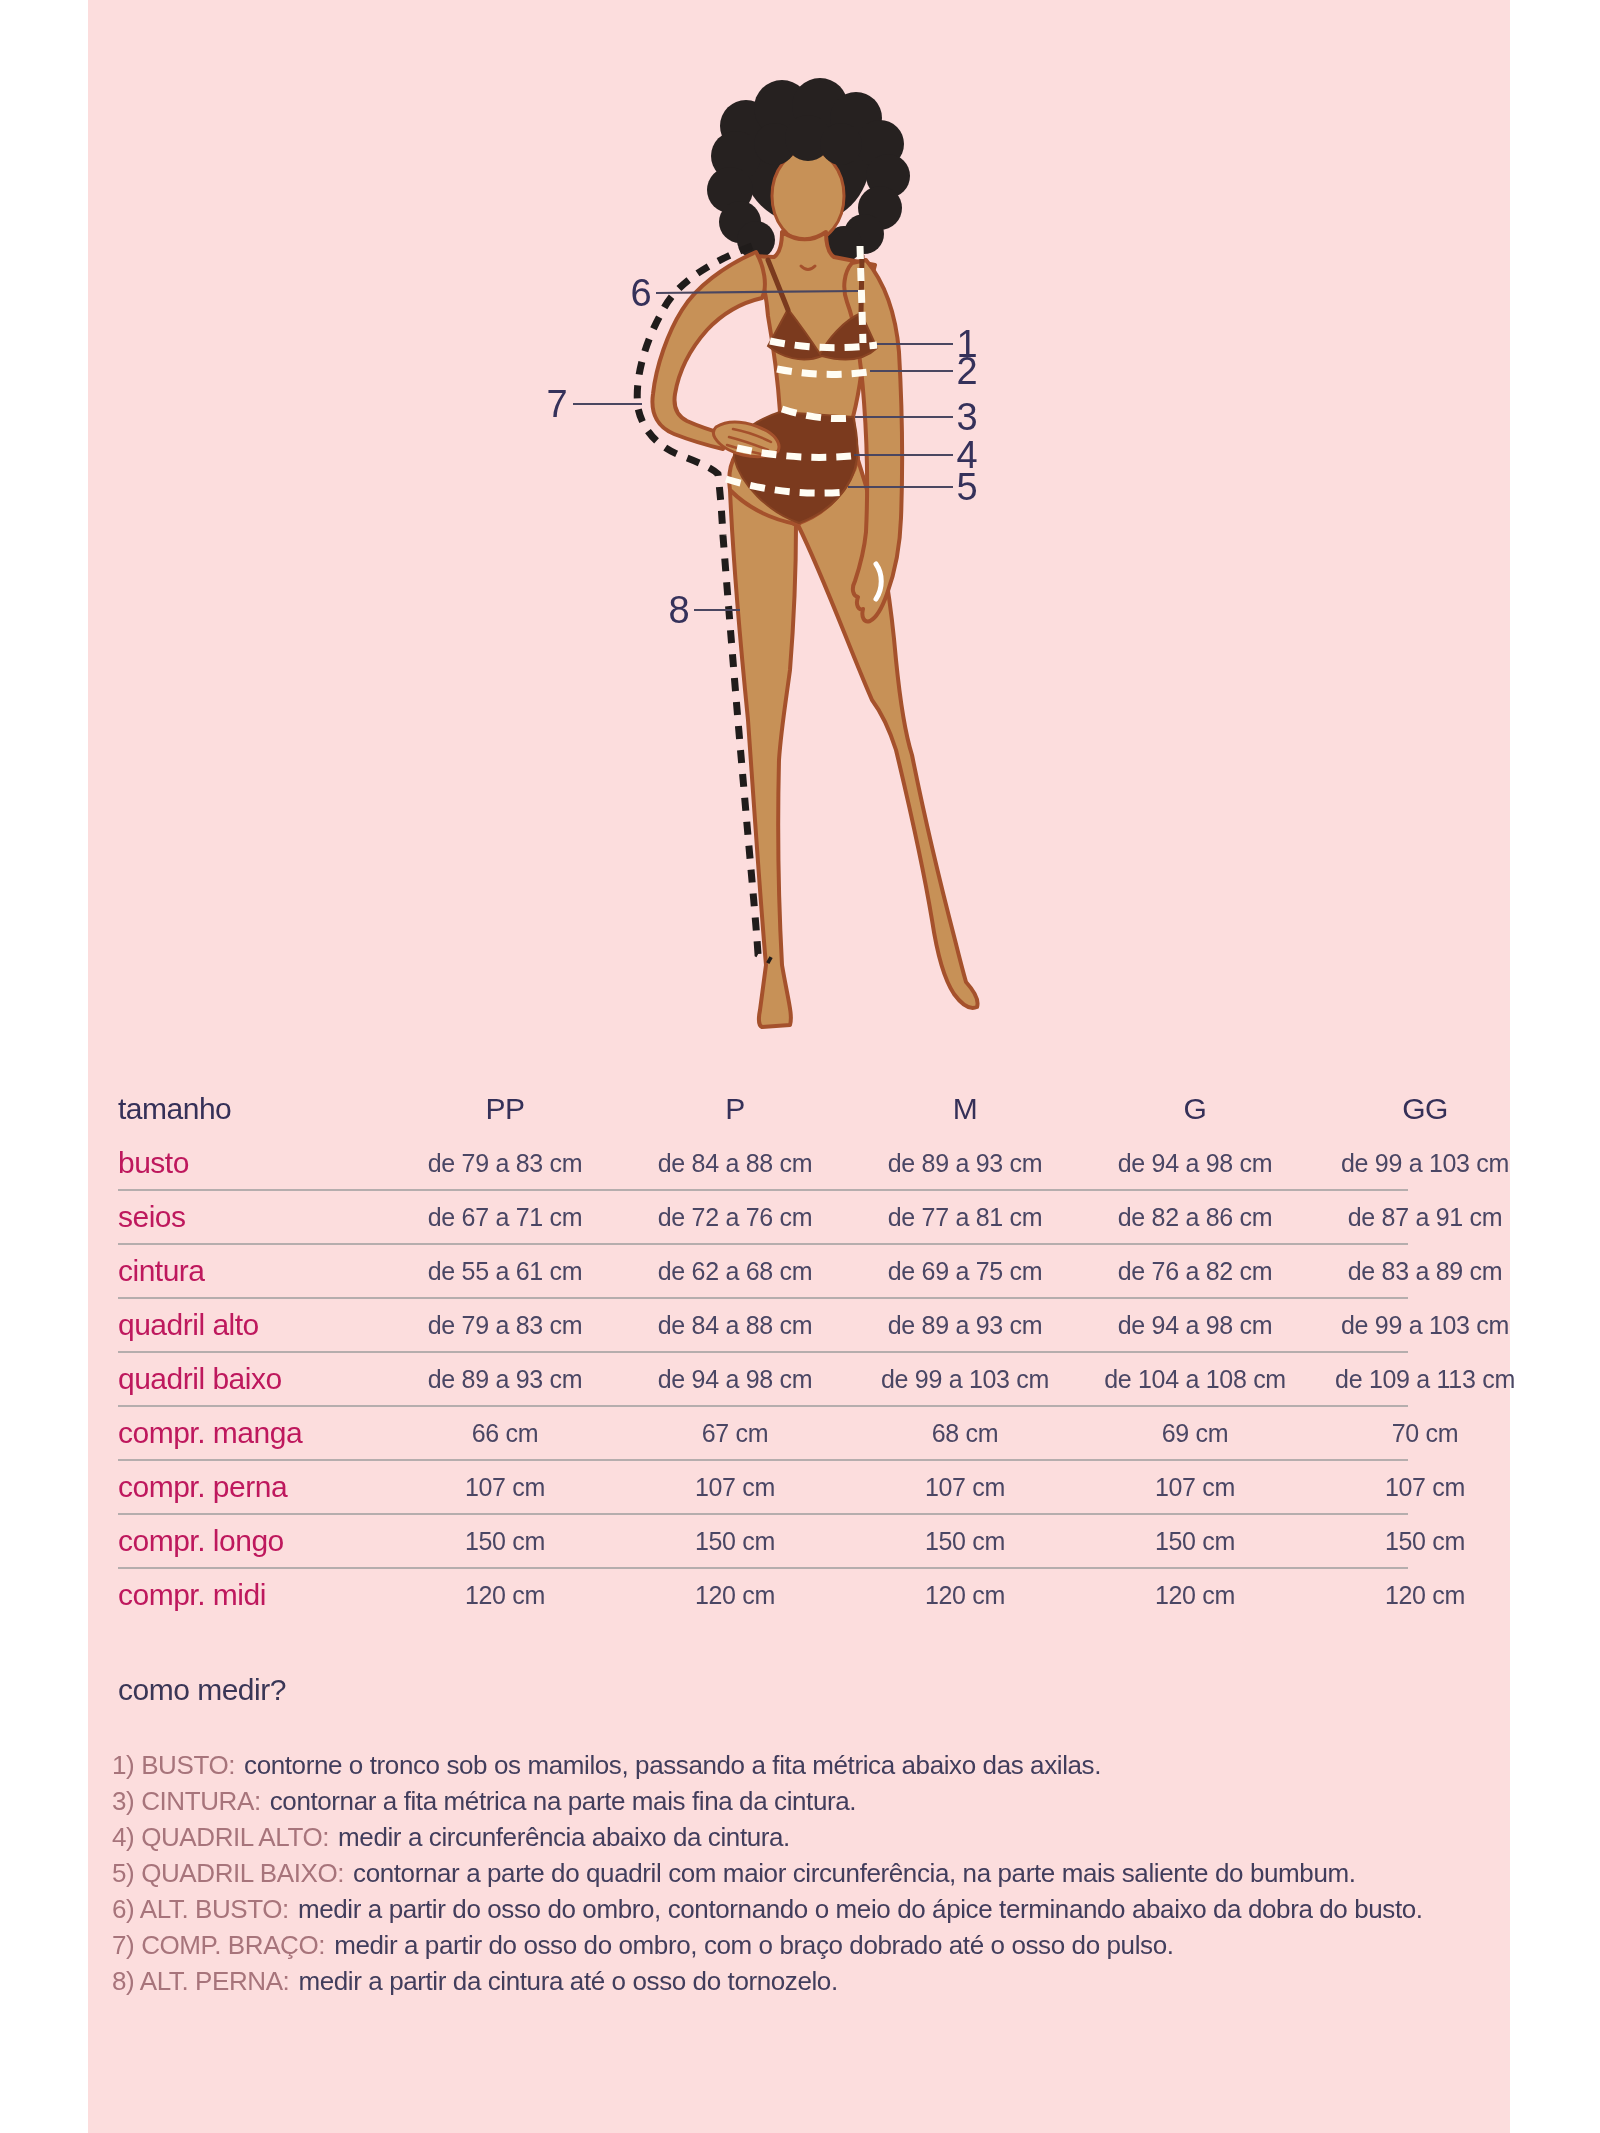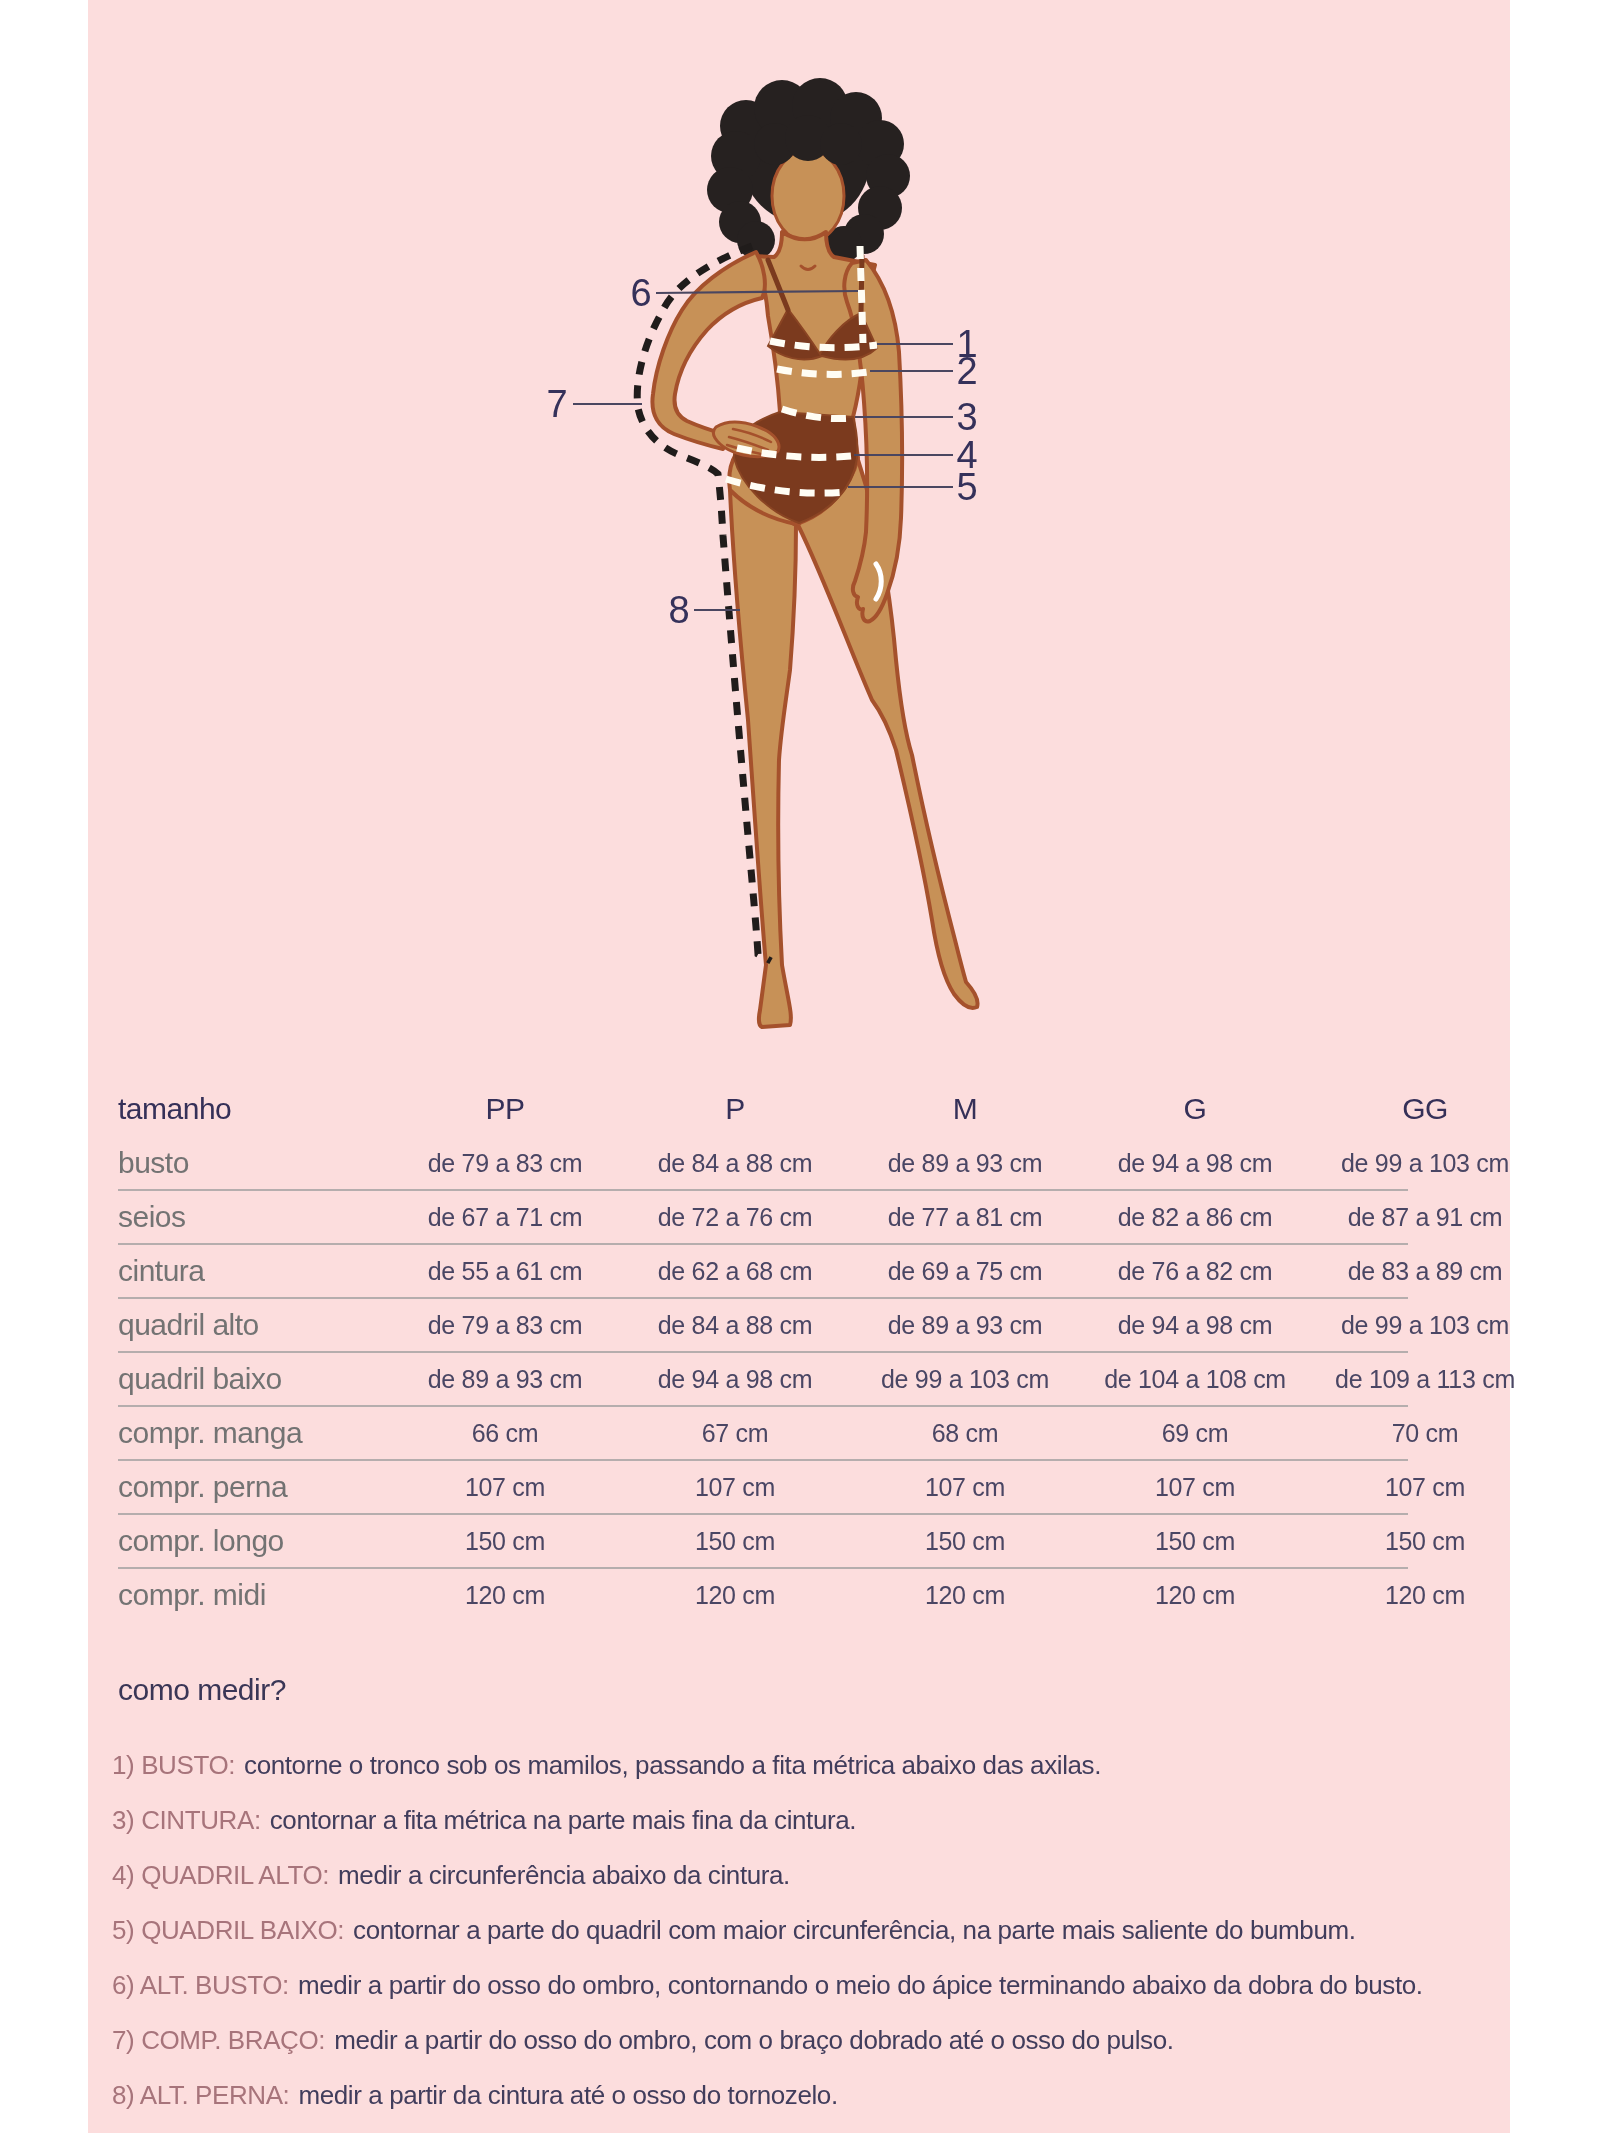--- a/index.html
+++ b/index.html
@@ -17,26 +17,26 @@
   .size-table{position:absolute;left:30px;top:1080px;width:1290px;}
   .t-row{
     display:grid;
     grid-template-columns:260px 206px 206px 206px 206px 206px;
     align-items:center;height:52px;gap:24px;
   }
   .t-row.head{height:57px;}
   .t-row.sep{border-bottom:2px solid #b5adad;}
   .th{color:#353058;font-size:30px;letter-spacing:-0.5px;text-align:center;}
   .th.first{text-align:left;}
-  .rlabel{color:#737373;font-size:30px;letter-spacing:-0.5px;}
+  .rlabel{color:#be185d;font-size:30px;letter-spacing:-0.5px;}
   .val{color:#4a4664;font-size:25px;text-align:center;letter-spacing:-0.3px;}
 
   
   .howto-title{position:absolute;left:30px;top:1673px;font-size:30px;color:#3a3656;letter-spacing:-0.5px;}
-  .instr-list{position:absolute;left:24px;top:1752px;display:flex;flex-direction:column;gap:28px;}
+  .instr-list{position:absolute;left:24px;top:1752px;display:flex;flex-direction:column;gap:9px;}
   .instr{font-size:26px;line-height:27px;white-space:nowrap;letter-spacing:-0.4px;}
   .ilabel{color:#a7747b;margin-right:9px;}
   .ibody{color:#413d5c;}
 
   svg text.num{
     font-family:"Liberation Sans",sans-serif;
     font-size:38px;fill:#35315a;
   }
 </style>
 </head>

